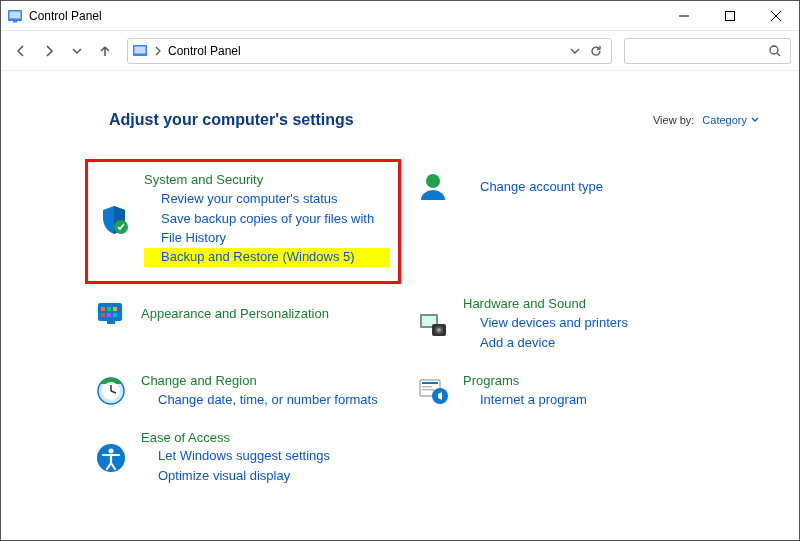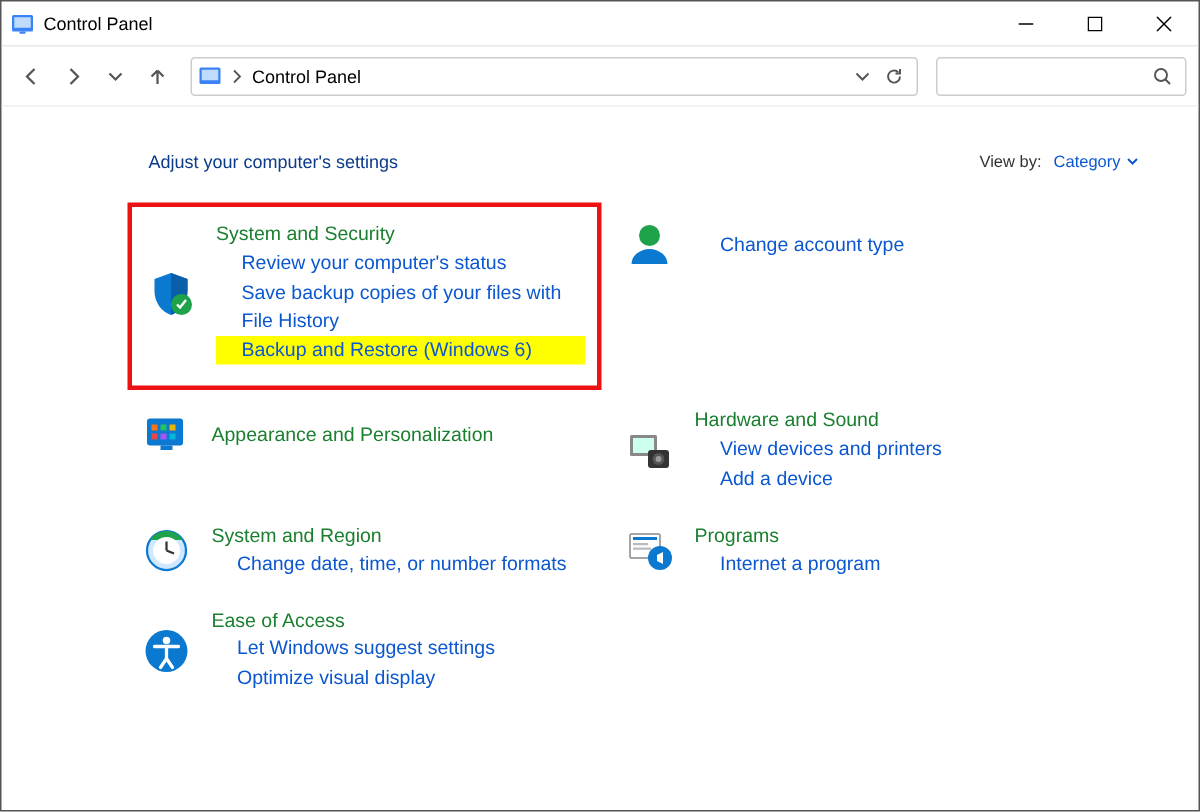--- a/index.html
+++ b/index.html
@@ -77,23 +77,23 @@
   }
   .header-row {
     display:flex;
     justify-content:space-between;
     align-items:center;
     margin-bottom:18px;
     padding-right:10px;
   }
   .header-row h1 {
     color:#0b3a8a;
-    font-size:12px;
-    font-weight:400;
-    margin:8px;
+    font-size:16px;
+    font-weight:700;
+    margin:18px;
   }
   .viewby { font-size:11px; color:#333; display:flex; gap:8px;}
   .viewby .cat { color:#0b57d0; display:flex; align-items:center; gap:4px;}
   .grid {
     display:grid;
     grid-template-columns: 310px 300px;
     column-gap:12px;
     row-gap:8px;
     align-items:start;
   }
@@ -243,21 +243,21 @@
               <path d="M17 3 L28 7 V15 C28 23 23 29 17 31 C11 29 6 23 6 15 V7 Z" fill="#0b79d0"></path>
               <path d="M17 3 L28 7 V15 C28 23 23 29 17 31 V3 Z" fill="#0a5fa8"></path>
               <circle cx="24" cy="24" r="7" fill="#1fa34a"></circle>
               <path d="M21 24 l2 2 l4 -5" stroke="#fff" stroke-width="1.6" fill="none"></path>
             </svg>
           </div>
       <div class="cat-body">
         <a class="cat-title">System and Security</a>
         <a class="cat-link">Review your computer's status</a>
             <a class="cat-link">Save backup copies of your files with File History</a>
-            <a class="cat-link yellow-hl">Backup and Restore (Windows 6)</a>
+            <a class="cat-link yellow-hl">Backup and Restore (Windows 5)</a>
       </div>
         </div>
       </div>
       <div class="cat-item">
       <div class="cat-icon">
           <svg width="34" height="34" viewBox="0 0 34 34">
             <circle cx="17" cy="11" r="7" fill="#1fa34a"></circle>
             <path d="M5 30 a12 10 0 0 1 24 0 Z" fill="#0b79d0"></path>
           </svg>
         </div>
@@ -303,21 +303,21 @@
       <div class="cat-icon">
           <svg width="34" height="34" viewBox="0 0 34 34">
             <circle cx="17" cy="17" r="13" fill="#cfe8ff" stroke="#0b79d0" stroke-width="1.5"></circle>
             <path d="M6 10 A13 13 0 0 1 28 10" fill="#1fa34a"></path>
             <circle cx="17" cy="17" r="9" fill="#fff"></circle>
             <line x1="17" y1="17" x2="17" y2="11" stroke="#333" stroke-width="1.5"></line>
             <line x1="17" y1="17" x2="22" y2="19" stroke="#333" stroke-width="1.5"></line>
           </svg>
         </div>
       <div class="cat-body">
-        <a class="cat-title">System and Region</a>
+        <a class="cat-title">Change and Region</a>
         <a class="cat-link">Change date, time, or number formats</a>
       </div>
       </div>
       <div class="cat-item">
       <div class="cat-icon">
           <svg width="34" height="34" viewBox="0 0 34 34">
             <rect x="4" y="6" width="20" height="16" rx="1" fill="#fff" stroke="#888"></rect>
             <rect x="6" y="8" width="16" height="2" fill="#0b79d0"></rect>
             <rect x="6" y="12" width="10" height="1.5" fill="#bbb"></rect>
             <rect x="6" y="15" width="12" height="1.5" fill="#bbb"></rect>

